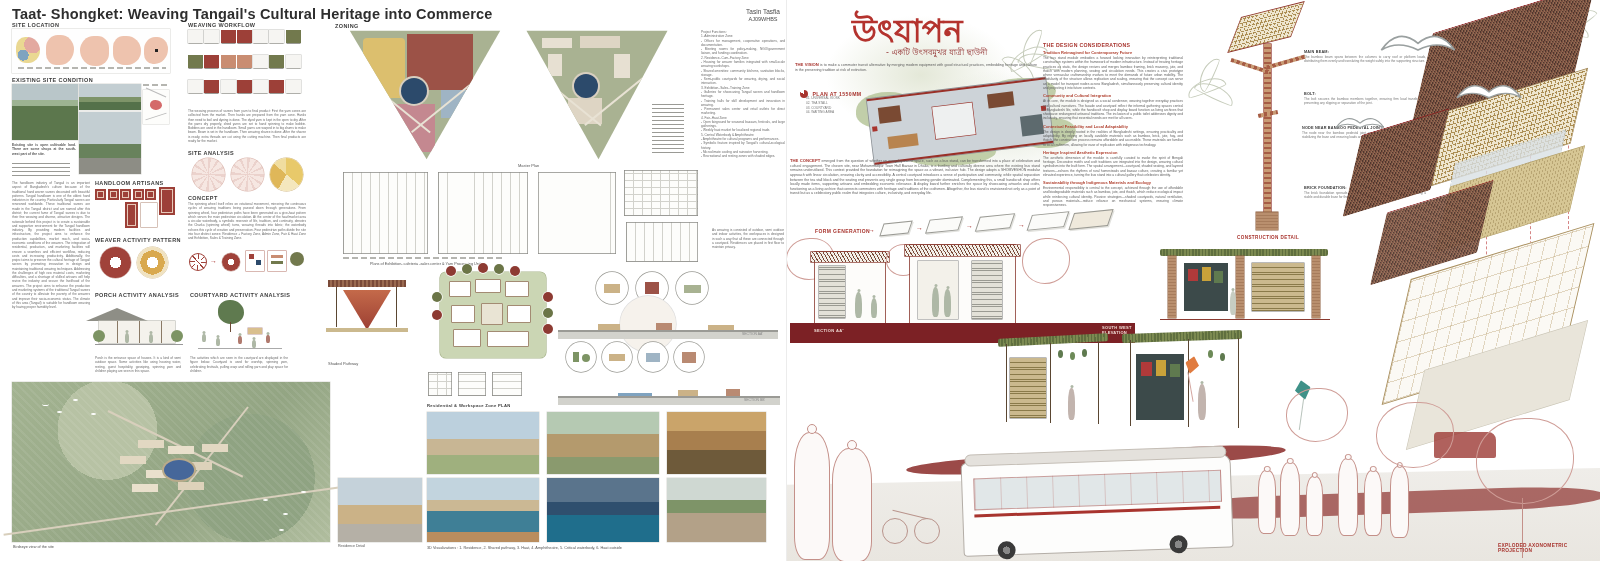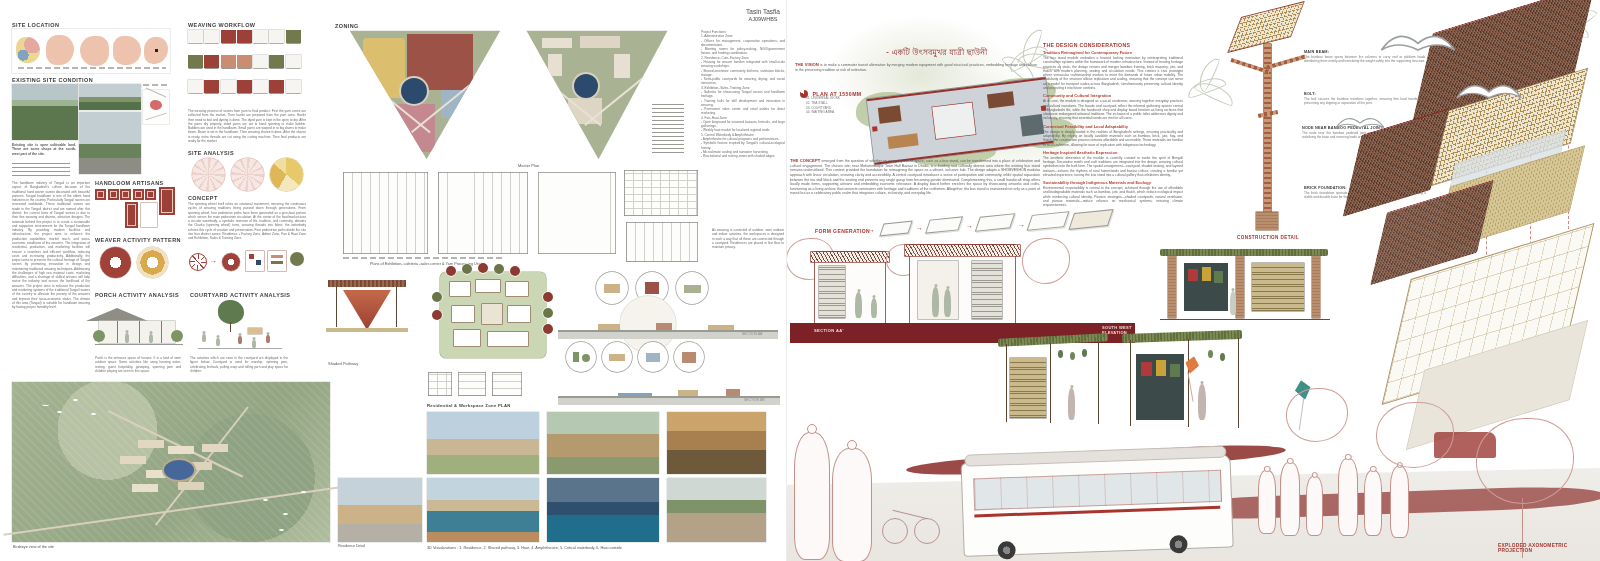--- a/index.html
+++ b/index.html
@@ -77,20 +77,21 @@
   .dc-title{font-size:4px;font-weight:bold;color:#b0402f;}
   .dc-body{font-size:3.3px;line-height:1.3;color:#5d5d5d;text-align:justify;margin:1px 0 3px;}
 </style>
 </head>
 <body>
 
 <div id="board">
 
   <section class="panel" style="left:0;width:786px;">
 
+    <div class="abs title" style="left:12px;top:6px;width:560px;">Taat- Shongket: Weaving Tangail's Cultural Heritage into Commerce</div>
 
     <div class="abs h5" style="left:12px;top:22px;">SITE LOCATION</div>
     <div class="abs ph" style="left:12px;top:29px;width:158px;height:44px;background:#fefefe;">
       <div class="abs" style="left:4px;top:8px;width:24px;height:26px;background:radial-gradient(circle at 30% 70%,#7fa3c0 0 22%,transparent 22%),radial-gradient(circle at 70% 30%,#e3a9a0 0 35%,transparent 35%),#ead892;border-radius:40% 55% 50% 45%;"></div>
       <div class="abs blob" style="left:34px;top:6px;width:28px;height:30px;"></div>
       <div class="abs blob" style="left:68px;top:7px;width:29px;height:30px;border-radius:55% 45% 48% 60%;"></div>
       <div class="abs blob" style="left:101px;top:7px;width:28px;height:29px;border-radius:42% 58% 55% 45%;"></div>
       <div class="abs blob" style="left:132px;top:8px;width:24px;height:27px;border-radius:50% 48% 60% 40%;">
         <div class="abs" style="left:11px;top:12px;width:2.5px;height:2.5px;background:#222;"></div>
       </div>
@@ -355,20 +356,21 @@
       <div class="leaf" style="left:48px;top:46px;width:40px;height:11px;transform:rotate(25deg);"></div>
     </div>
     <div class="abs" style="left:756px;top:-10px;width:70px;height:70px;">
       <div class="leaf" style="left:20px;top:24px;width:34px;height:10px;transform:rotate(-35deg);"></div>
       <div class="leaf" style="left:16px;top:34px;width:30px;height:9px;transform:rotate(15deg);"></div>
     </div>
 
     <div class="abs ribbon" style="left:736px;top:8px;width:60px;height:4px;"></div>
     <div class="abs ribbon" style="left:732px;top:15px;width:68px;height:4px;"></div>
 
+    <div class="abs redtitle" style="left:66px;top:6px;font-size:32px;font-weight:bold;font-family:'DejaVu Sans','Liberation Sans',sans-serif;">উৎযাপন</div>
     <div class="abs" style="left:100px;top:46px;font-size:8px;color:#8c2626;font-family:'DejaVu Sans','Liberation Sans',sans-serif;">- একটি উৎসবমুখর যাত্রী ছাউনী</div>
 
     <div class="abs" style="left:9px;top:62px;width:242px;font-size:3.6px;line-height:1.35;color:#5d5d5d;text-align:justify;">
       <span class="redh" style="font-size:4.2px;">THE VISION</span>
       <span>is to make a commuter transit alternative by merging modern equipment with good structural practices, embedding heritage and culture in the preserving tradition at risk of extinction.</span>
     </div>
 
     <div class="abs" style="left:14px;top:84px;">
       <span style="display:inline-block;width:8px;height:8px;border-radius:50%;background:conic-gradient(#a8342e 0 300deg,#fff 300deg 360deg);vertical-align:middle;"></span>
       <span class="redh" style="font-size:5.2px;vertical-align:middle;letter-spacing:.4px;">PLAN AT 1550MM</span>

